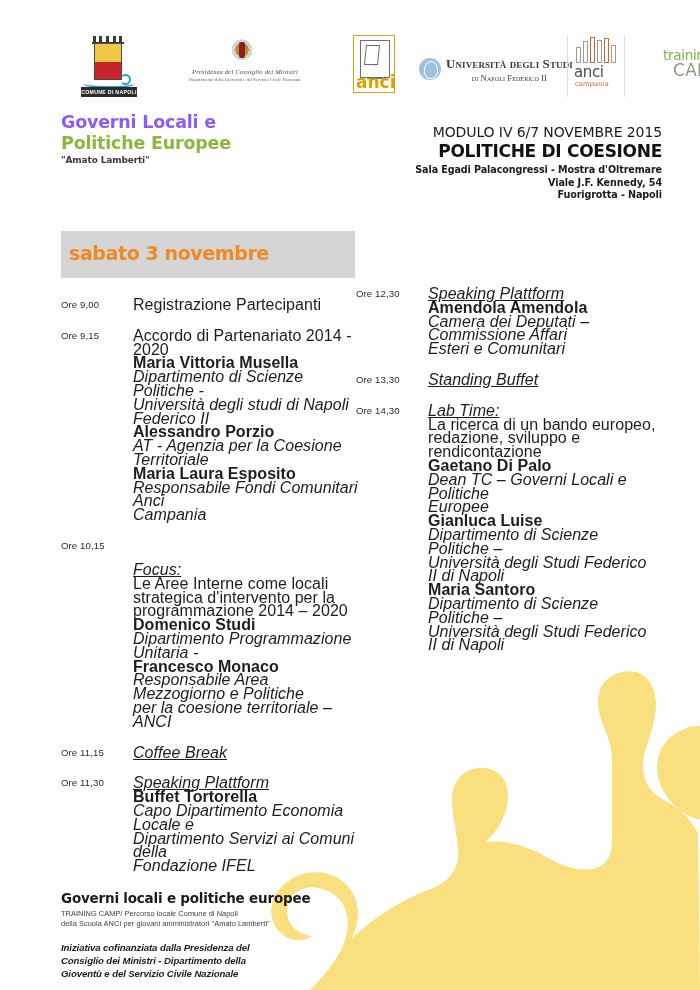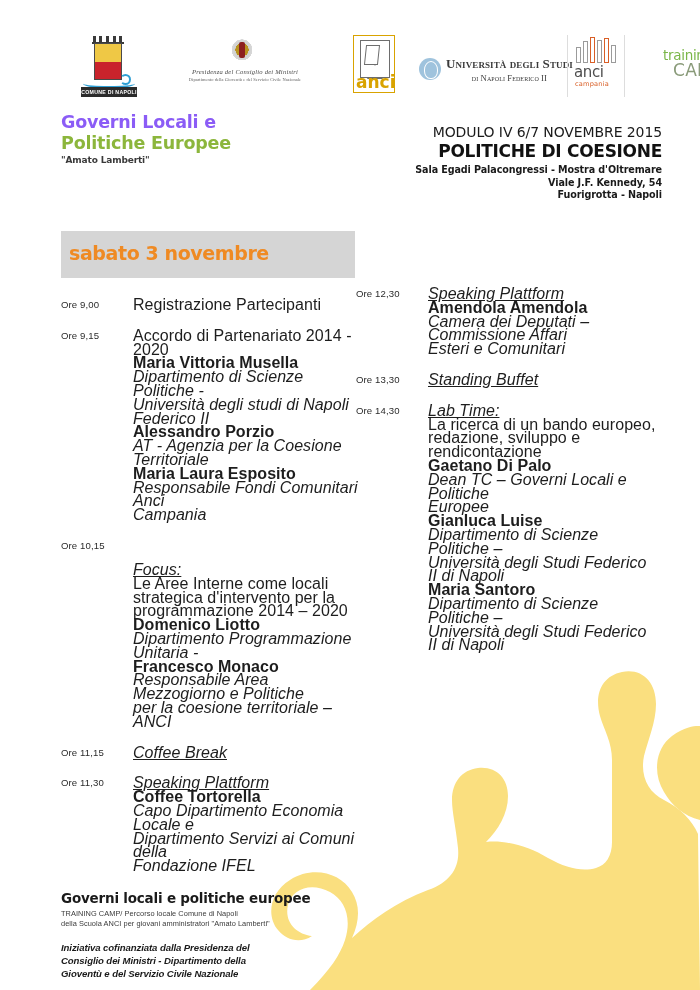--- a/index.html
+++ b/index.html
@@ -372,38 +372,38 @@
           <div class="ln affil">Campania</div>
         </div>
       </div>
       <div class="slot">
         <div class="slot-time">Ore 10,15</div>
         <div class="slot-body">
           <div class="ln head" style="text-decoration: none; margin-top: 24px;"><span style="text-decoration: underline; font-style: italic;">Focus:</span></div>
           <div class="ln plain">Le Aree Interne come locali</div>
           <div class="ln plain">strategica d'intervento per la</div>
           <div class="ln plain">programmazione 2014 – 2020</div>
-          <div class="ln name">Domenico Liotto</div>
+          <div class="ln name">Domenico Studi</div>
           <div class="ln affil">Dipartimento Programmazione Unitaria -</div>
           <div class="ln name">Francesco Monaco</div>
           <div class="ln affil">Responsabile Area Mezzogiorno e Politiche</div>
           <div class="ln affil">per la coesione territoriale – ANCI</div>
         </div>
       </div>
       <div class="slot">
         <div class="slot-time">Ore 11,15</div>
         <div class="slot-body">
           <div class="ln head" style="text-decoration: none;"><span style="text-decoration: underline; font-style: italic;">Coffee Break</span></div>
         </div>
       </div>
       <div class="slot">
         <div class="slot-time">Ore 11,30</div>
         <div class="slot-body">
           <div class="ln head" style="text-decoration: none;"><span style="text-decoration: underline; font-style: italic;">Speaking Plattform</span></div>
-          <div class="ln name">Coffee Tortorella</div>
+          <div class="ln name">Buffet Tortorella</div>
           <div class="ln affil">Capo Dipartimento Economia Locale e</div>
           <div class="ln affil">Dipartimento Servizi ai Comuni della</div>
           <div class="ln affil">Fondazione IFEL</div>
         </div>
       </div>
     </div>
   <div class="col col-right" id="col-right">
       <div class="slot">
         <div class="slot-time">Ore 12,30</div>
         <div class="slot-body">

